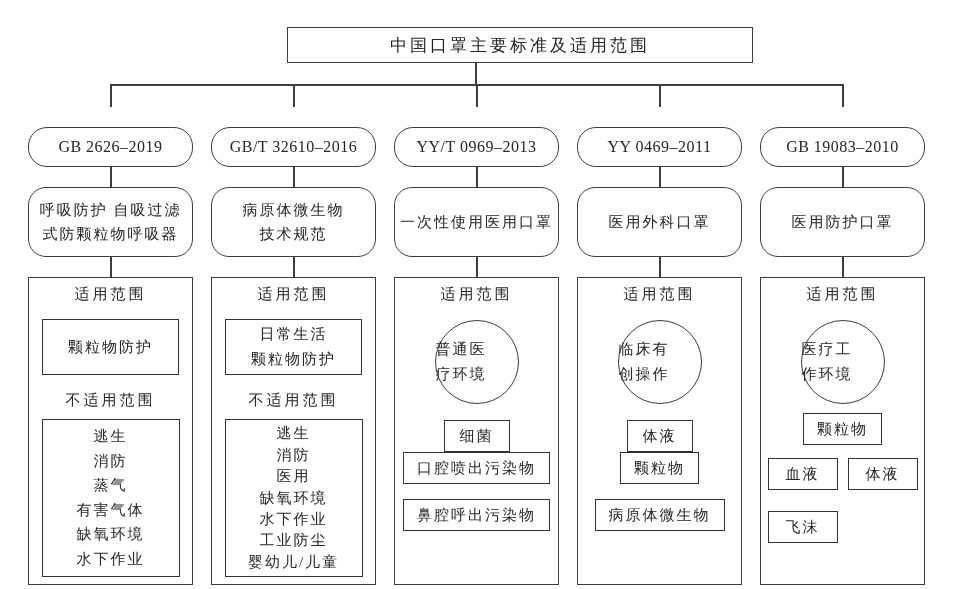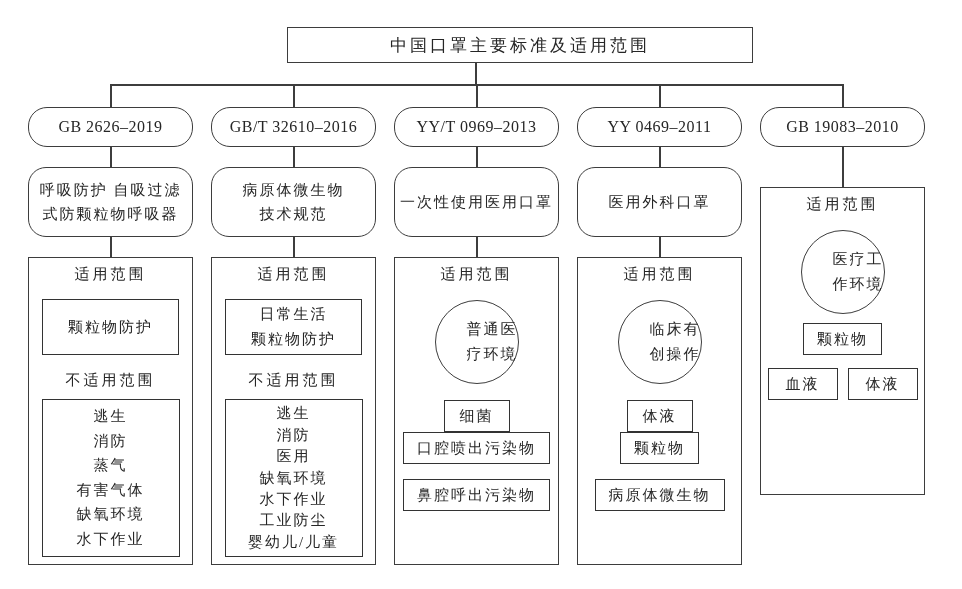--- a/index.html
+++ b/index.html
@@ -25,21 +25,21 @@
     display:flex;gap:18px;
   }
   .col{flex:1 1 0;display:flex;flex-direction:column;align-items:center;}
   .drop{width:2px;height:22px;background:#3d3d3d;}
   .vconn{width:2px;height:20px;background:#3d3d3d;}
 
   .pill{
     width:100%;height:40px;box-sizing:border-box;
     border:1.6px solid #3d3d3d;border-radius:19px;background:#fff;
     display:flex;align-items:center;justify-content:center;
-    font-size:16px;letter-spacing:0.5px;
+    font-size:16px;letter-spacing:0.5px;margin-top:20px;
   }
   .namebox{
     width:100%;height:70px;box-sizing:border-box;
     border:1.6px solid #3d3d3d;border-radius:18px;background:#fff;
     display:flex;flex-direction:column;align-items:center;justify-content:center;
     font-size:15px;letter-spacing:2px;line-height:24px;text-align:center;
   }
   .container{
     width:100%;height:308px;box-sizing:border-box;
     border:1.6px solid #3d3d3d;background:#fff;
@@ -58,21 +58,21 @@
     margin-top:6px;width:138px;height:158px;box-sizing:border-box;
     border:1.8px solid #333;display:flex;flex-direction:column;
     align-items:center;justify-content:space-evenly;
     font-size:15px;letter-spacing:2px;text-align:center;
   }
   .list-box div{line-height:1;}
 
   .circle{
     margin-top:13px;width:84px;height:84px;box-sizing:border-box;
     border:1.6px solid #3d3d3d;border-radius:50%;
-    display:flex;flex-direction:column;align-items:flex-end;justify-content:center;
+    display:flex;flex-direction:column;align-items:flex-start;justify-content:center;
     font-size:15px;letter-spacing:2px;line-height:25px;text-align:center;
   }
   .sbox{
     box-sizing:border-box;height:32px;min-width:66px;padding:0 13px;
     border:1.8px solid #333;display:flex;align-items:center;justify-content:center;
     font-size:15px;letter-spacing:2px;white-space:nowrap;
   }
   .mt16{margin-top:16px;} .mt14{} .mt15{margin-top:15px;} .mt9{margin-top:9px;}
   .grid2{margin-top:13px;display:grid;grid-template-columns:70px 70px;column-gap:10px;row-gap:21px;}
   .grid2 .sbox{min-width:70px;width:70px;padding:9px;}
@@ -192,29 +192,33 @@
         <div class="sbox mt15">病原体微生物</div>
       </div>
     </div>
 
     <div class="col">
       <div class="drop"></div>
       <div class="pill">
         <span>GB 19083–2010</span>
       </div>
       <div class="vconn"></div>
+      <div class="namebox">
+        <div>医用防护口罩</div>
+      </div>
       <div class="vconn"></div>
       <div class="container">
         <div class="lbl">适用范围</div>
         <div class="circle">
           <div>医疗工</div>
           <div>作环境</div>
         </div>
         <div class="sbox mt9">颗粒物</div>
         <div class="grid2">
           <div class="sbox">血液</div>
           <div class="sbox">体液</div>
+          <div class="sbox">飞沫</div>
         </div>
       </div>
     </div>
 
   </div>
 </div>
 
 </body></html>

